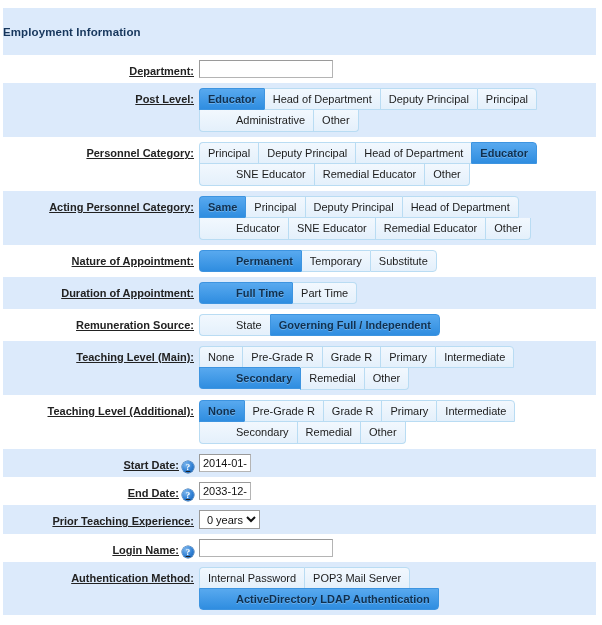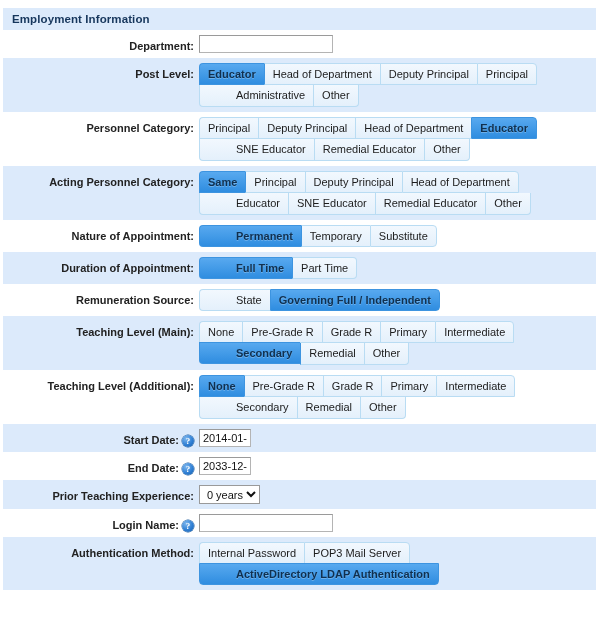--- a/index.html
+++ b/index.html
@@ -22,26 +22,25 @@
     position: relative;
     background: #ffffff;
     padding-top: 8px;
     box-sizing: border-box;
   }
 
   
   .section-header {
     margin-left: 3px;
     width: 593px;
-    height: 22px;
+    height: 47px;
     background: #dceafb;
     display: flex;
     align-items: center;
     box-sizing: border-box;
-    padding-left: 9px;
   }
   .section-header .title {
     font-size: 11.5px;
     font-weight: bold;
     color: #16365c;
     letter-spacing: 0.1px;
   }
 
   
   .row {
@@ -62,23 +61,24 @@
     min-width: 196px;
     text-align: right;
     padding-right: 5px;
     box-sizing: border-box;
     font-size: 11px;
     font-weight: bold;
     color: #222222;
     padding-top: 4px;
     display: flex;
     justify-content: flex-end;
-    align-items: center;
+    align-items: flex-end;
     gap: 3px;
     line-height: 14px;
+    text-decoration: underline;
   }
   .row .field-cell {
     flex: 1;
     display: flex;
     flex-direction: column;
     align-items: flex-start;
   }
 
   
   .help-icon {

